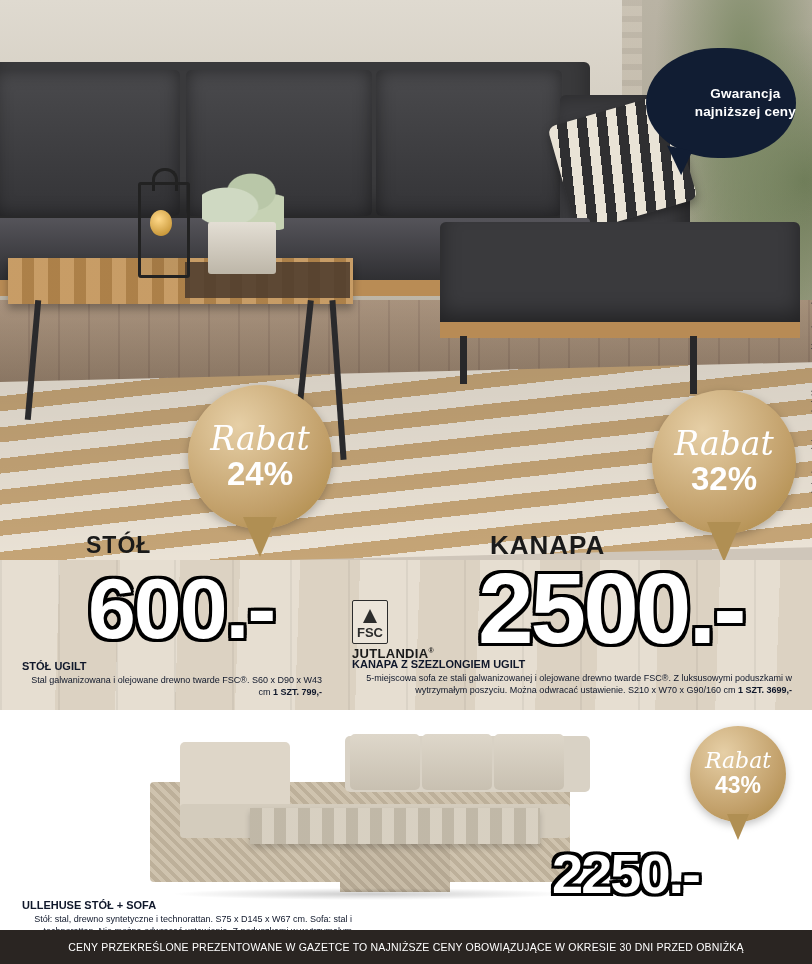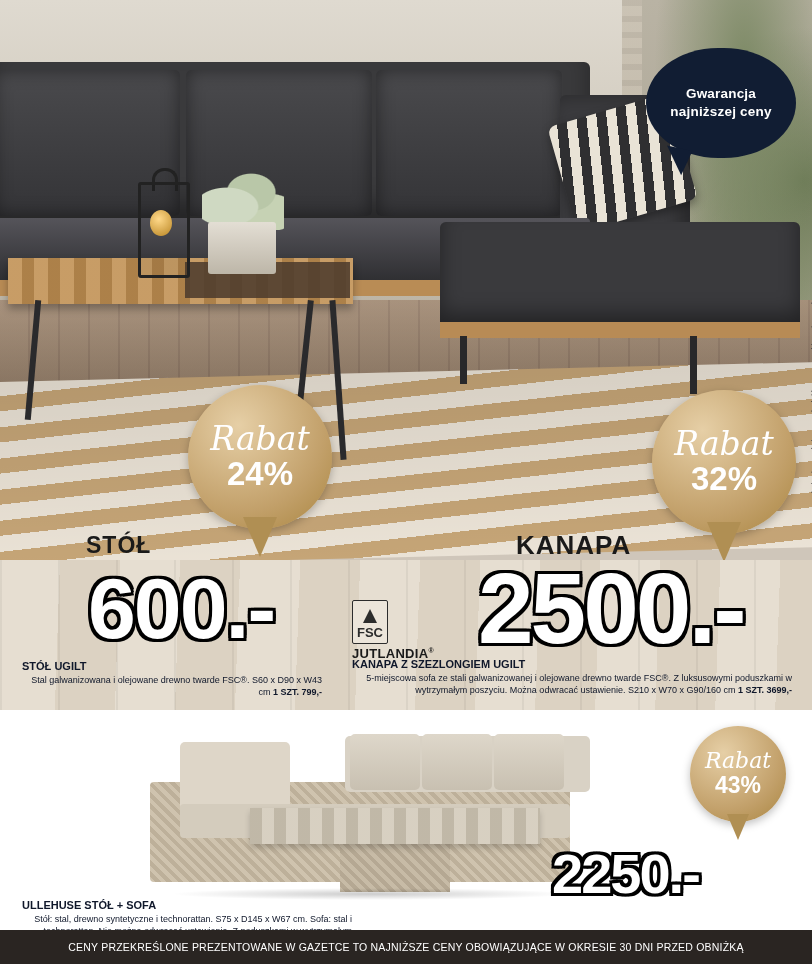--- a/index.html
+++ b/index.html
@@ -78,21 +78,21 @@
   .bulb{position:absolute;left:150px;top:210px;width:22px;height:26px;border-radius:50%;background:radial-gradient(circle at 40% 35%,#ffd98a,#b98523);}
   .pot{position:absolute;left:208px;top:222px;width:68px;height:52px;background:linear-gradient(180deg,#e3ded4,#bdb6a8);border-radius:3px;}
   .succ{position:absolute;left:202px;top:172px;width:82px;height:58px;
     background:
      radial-gradient(ellipse at 30% 60%, #cfd9c2 0 38%, rgba(0,0,0,0) 40%),
      radial-gradient(ellipse at 60% 35%, #b9c7a8 0 34%, rgba(0,0,0,0) 36%),
      radial-gradient(ellipse at 80% 70%, #c6d2b4 0 32%, rgba(0,0,0,0) 34%);}
 
   
   .badge-guar{position:absolute;right:16px;top:48px;width:150px;height:110px;background:#111d33;border-radius:50%/52%;
-    display:flex;align-items:center;justify-content:center;text-align:center;color:#fff;}
+    display:flex;align-items:center;justify-content:flex-end;text-align:center;color:#fff;}
   .badge-guar .tail{position:absolute;left:18px;bottom:-16px;width:0;height:0;
     border-left:20px solid transparent;border-right:6px solid transparent;border-top:26px solid #111d33;transform:rotate(12deg);}
   .badge-guar span{font-size:13.5px;font-weight:bold;line-height:1.35;letter-spacing:.2px;}
 
   
   .vert-note{position:absolute;right:2px;top:378px;width:170px;color:#3a3a3a;font-size:8.5px;
     transform:rotate(-90deg);transform-origin:right top;text-align:left;white-space:nowrap;}
 
   
   .bubble{position:absolute;width:144px;height:144px;border-radius:50%;
@@ -106,21 +106,21 @@
   #bubble1{left:188px;top:385px;}
   #bubble2{left:652px;top:390px;}
 
   
   .band{position:absolute;left:0;top:560px;width:812px;height:150px;
     background:repeating-linear-gradient(92deg,#e6ded1 0 60px,#dcd2c2 60px 120px);}
   .band::after{content:"";position:absolute;inset:0;
     background:repeating-linear-gradient(90deg,rgba(0,0,0,.05) 0 2px,rgba(0,0,0,0) 2px 58px);}
   .kicker{position:absolute;font-weight:bold;letter-spacing:1px;color:#1a1a1a;}
   #k1{left:86px;top:532px;font-size:23px;}
-  #k2{left:490px;top:530px;font-size:26px;margin-left:26px;}
+  #k2{left:490px;top:530px;font-size:26px;}
   .price{position:absolute;font-weight:bold;color:#fff;line-height:1;
     text-shadow:
       -3px -3px 0 #000, 3px -3px 0 #000, -3px 3px 0 #000, 3px 3px 0 #000,
       0 -3px 0 #000, 0 3px 0 #000, -3px 0 0 #000, 3px 0 0 #000;}
   #p1{left:88px;top:565px;font-size:86px;letter-spacing:-2px;}
   #p2{left:478px;top:558px;font-size:100px;letter-spacing:-3px;}
 
   
   .fsc{position:absolute;left:352px;top:600px;width:36px;height:44px;border:1.6px solid #2c2c2c;border-radius:2px;
     display:flex;flex-direction:column;align-items:center;justify-content:flex-end;padding-bottom:3px;box-sizing:border-box;background:#ece5da;}

